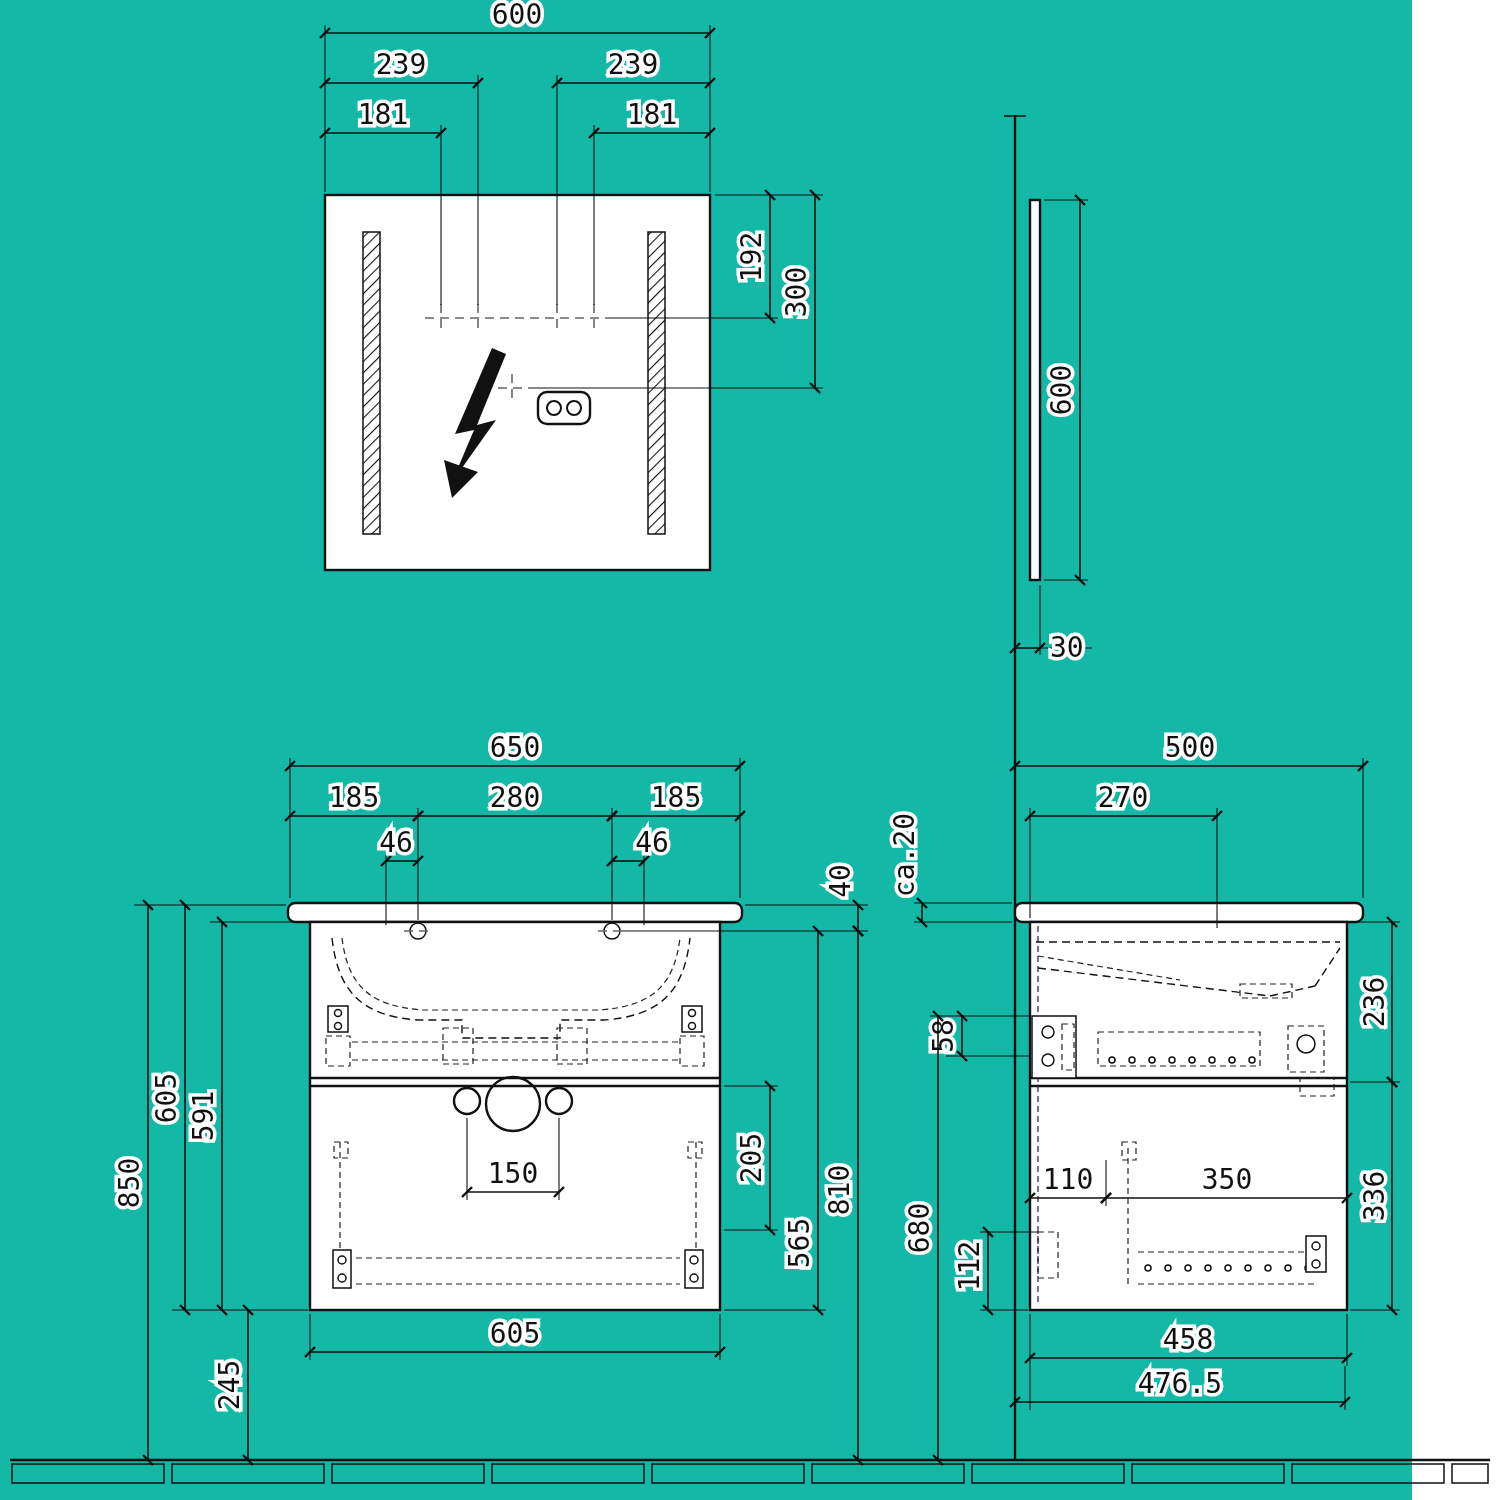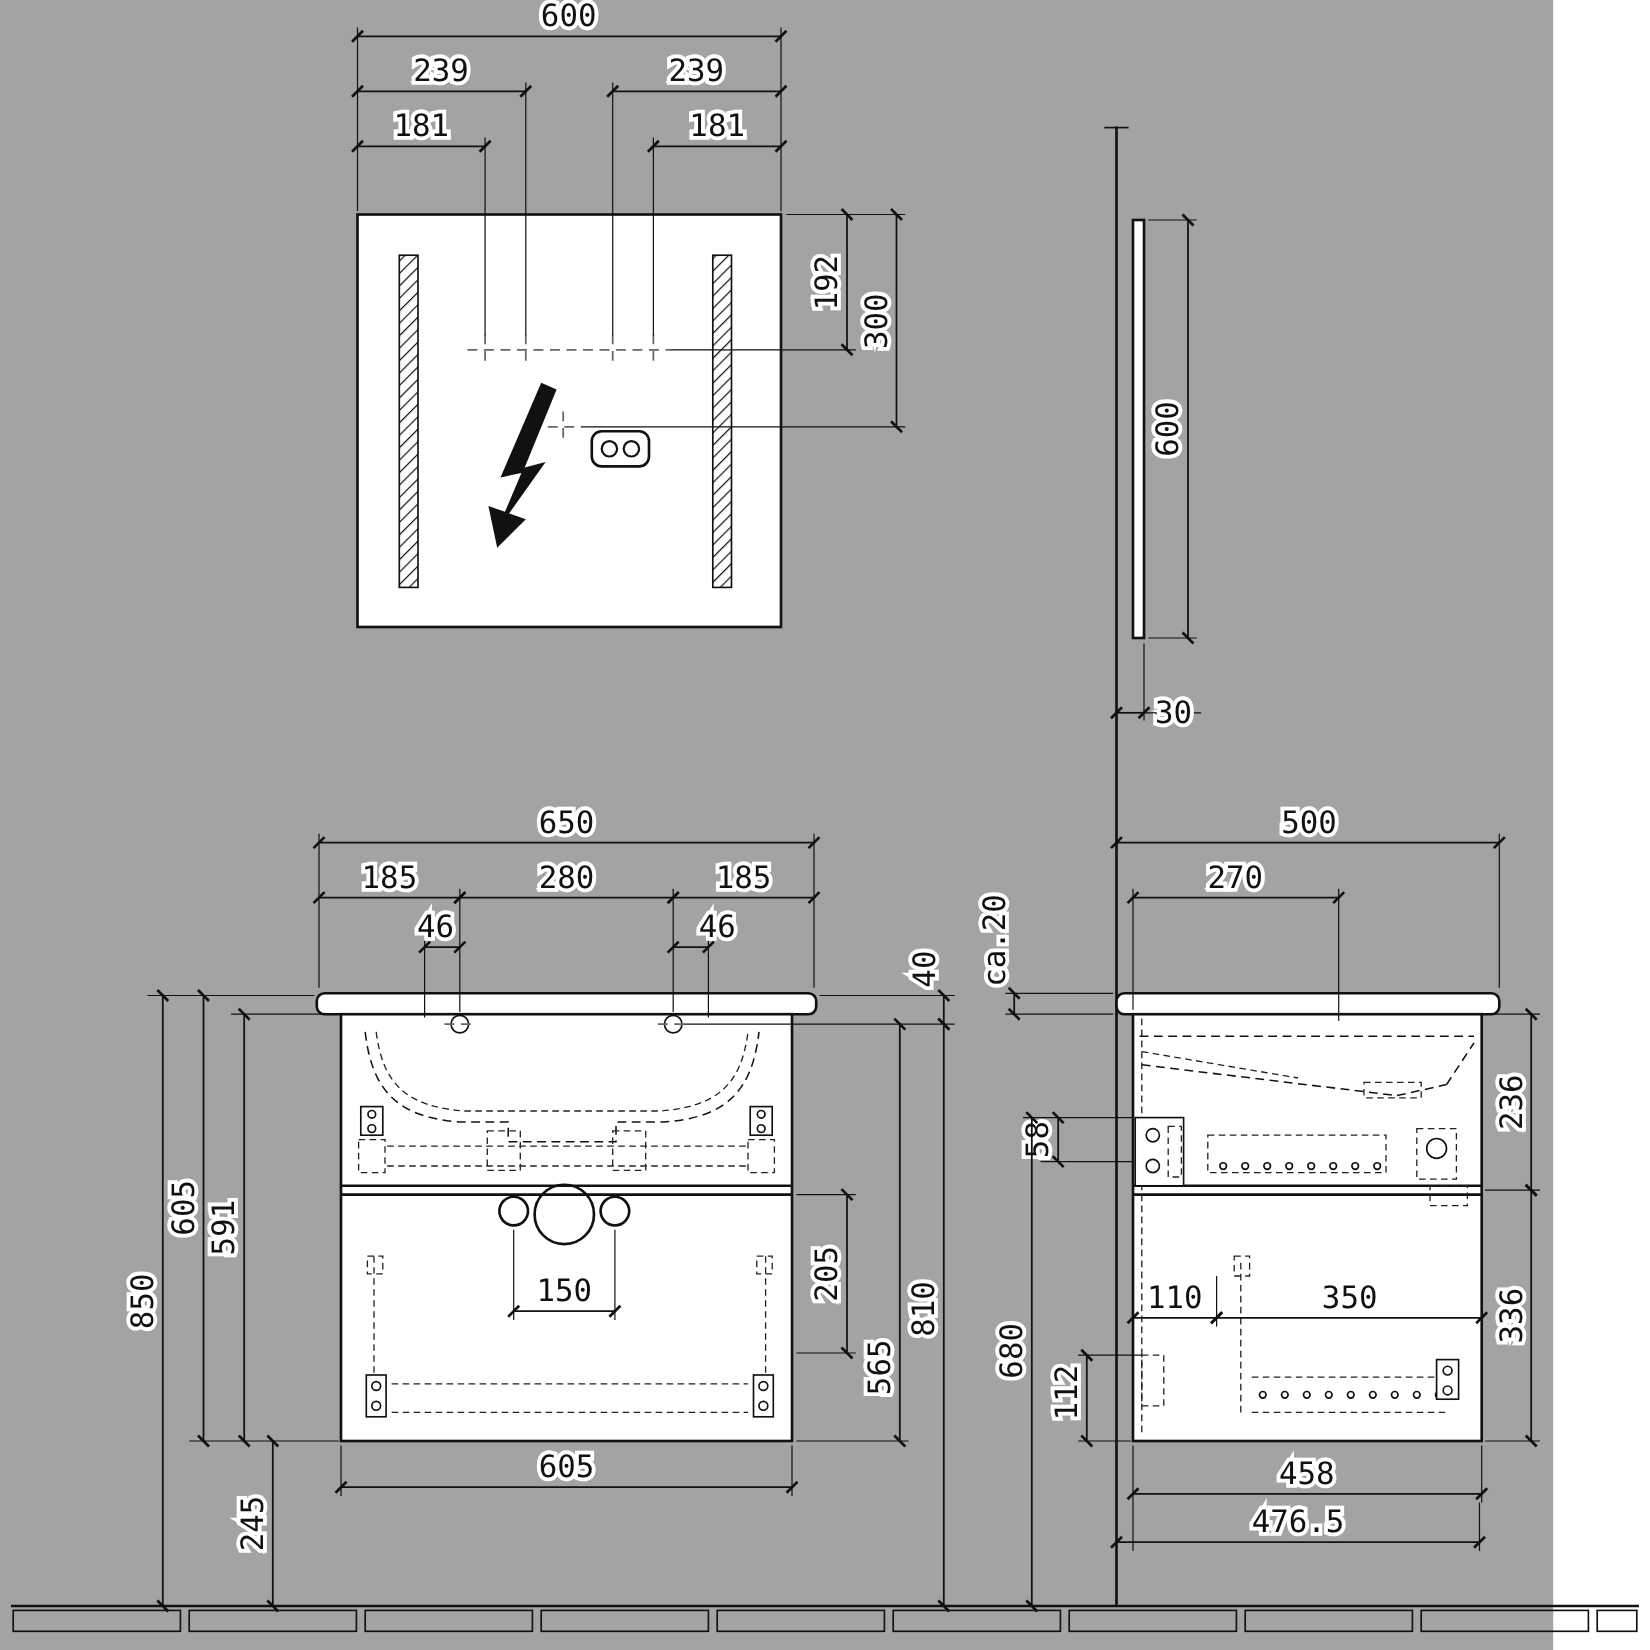--- a/index.html
+++ b/index.html
@@ -1,17 +1,17 @@
 <!DOCTYPE html>
 <html><head>
 <meta charset="utf-8">
 <title>Vanity unit technical drawing</title>
 <style>
   html,body { margin:0; padding:0; background:#ffffff; }
-  .canvas { width:1412px; height:1500px; position:relative; background:#a3a3a3; }
+  .canvas { width:1412px; height:1500px; position:relative; background:#14b8a6; }
   svg { display:block; }
   .obj  { fill:none; stroke:#111; stroke-width:2.4; }
   .objw { fill:#fff;  stroke:#111; stroke-width:2.4; }
   .thin { fill:none; stroke:#111; stroke-width:1.5; }
   .dim  { fill:none; stroke:#111; stroke-width:1.6;
           marker-start:url(#tick); marker-end:url(#tick); }
   .ext  { fill:none; stroke:#111; stroke-width:1.1; }
   .dash { fill:none; stroke:#111; stroke-width:1.4; stroke-dasharray:8 5; }
   .dashf{ fill:none; stroke:#222; stroke-width:1.2; stroke-dasharray:6 4; }
   .dashg{ fill:none; stroke:#666; stroke-width:1.6; stroke-dasharray:9 6; }

